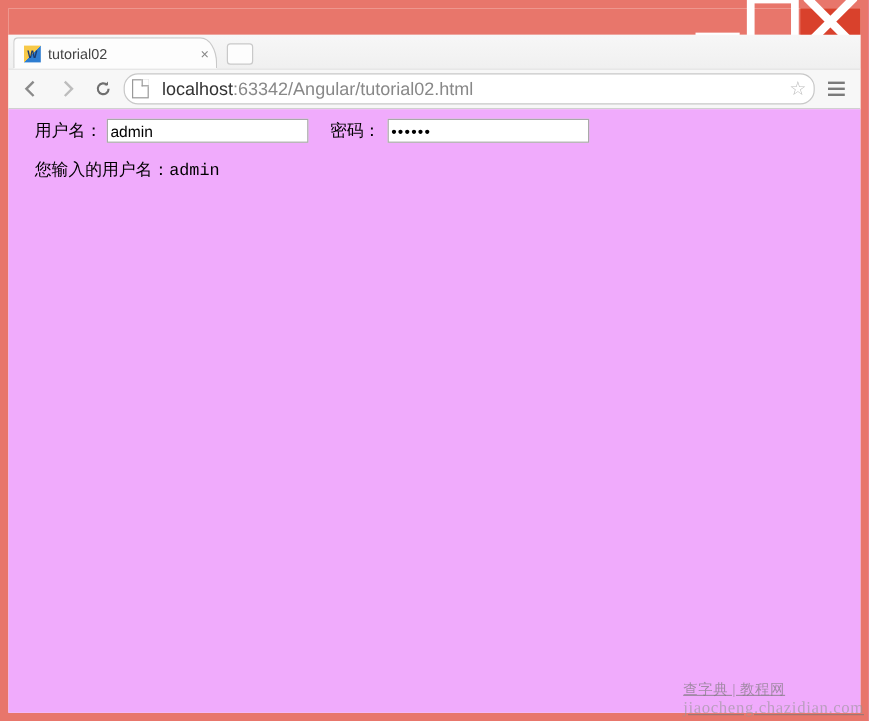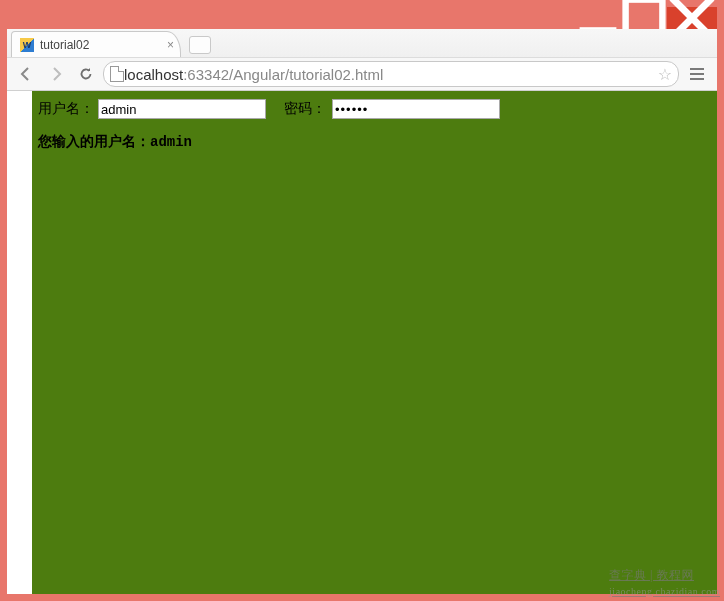--- a/index.html
+++ b/index.html
@@ -99,21 +99,21 @@
       flex: 1;
       height: 26px;
       border: 1px solid #c8c8c8;
       border-radius: 12px;
       background: #fff;
       display: flex;
       align-items: center;
       padding: 0 6px;
       font-size: 15px;
       color: #333;
-      gap: 0;
+      gap: 11px;
     }
     .page-icon {
       width: 14px; height: 16px;
       border: 1px solid #999;
       position: relative;
     }
     .page-icon::after {
       content: "";
       position: absolute;
       right: -1px; top: -1px;
@@ -128,25 +128,24 @@
     .star-icon { color: #bbb; font-size: 16px; margin-left: auto; }
     .menu-btn {
       width: 28px; height: 26px;
       display: flex; flex-direction: column;
       align-items: center; justify-content: center;
       gap: 3px;
     }
     .menu-btn span { width: 14px; height: 2px; background: #7a7a7a; }
     .content {
       flex: 1;
-      background: #4d7c0f;
-      padding: 8px 6px;
+      background: #f0abfc;
+      padding: 8px 22px;
       font-size: 14px;
       color: #000;
-      margin-left: 25px;
     }
     .form-row {
       display: flex;
       align-items: center;
       gap: 4px;
       margin-bottom: 14px;
       font-family: SimSun, serif;
     }
     .form-label { }
     .form-input {
@@ -155,34 +154,33 @@
       font-size: 13px;
       padding: 0 2px;
       font-family: Arial, sans-serif;
     }
     .u-input { width: 168px; }
     .p-input { width: 168px; margin-left: 2px; letter-spacing: 1px; }
     .out-line {
       font-family: SimSun, serif;
       font-size: 14px;
       margin-bottom: 16px;
-      font-weight: bold;
     }
     .out-val { font-family: "Courier New", monospace; }
     .watermark {
       position: absolute;
       right: 4px; bottom: 2px;
       font-size: 12px;
       color: rgba(120,120,120,0.65);
       font-family: SimSun, serif;
       letter-spacing: 0.5px;
       pointer-events: none;
       text-decoration: underline;
     }
-    .watermark .wm2 { font-size: 10px; color: rgba(150,150,150,0.6); }
+    .watermark .wm2 { font-size: 14px; color: rgba(150,150,150,0.6); }
   </style>
 </head>
 <body>
 
 <div class="window-frame">
 
   <div class="titlebar">
     <div class="win-btn">
       <svg viewBox="0 0 10 10">
           <rect x="1" y="7" width="8" height="2" fill="#fff"></rect>

